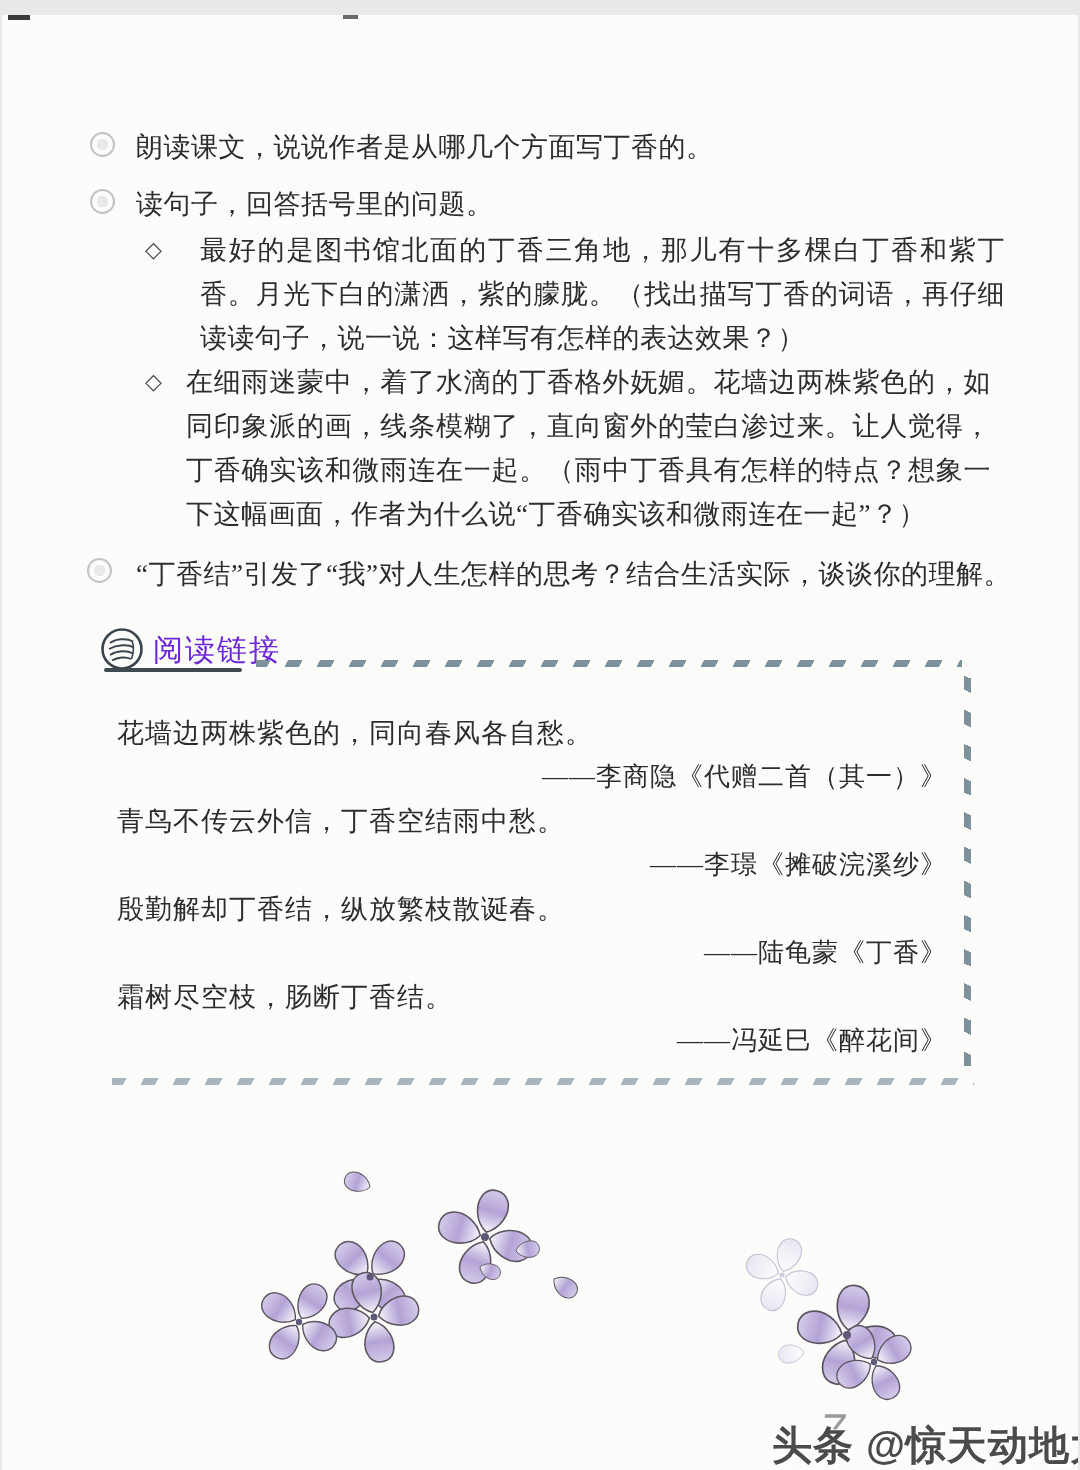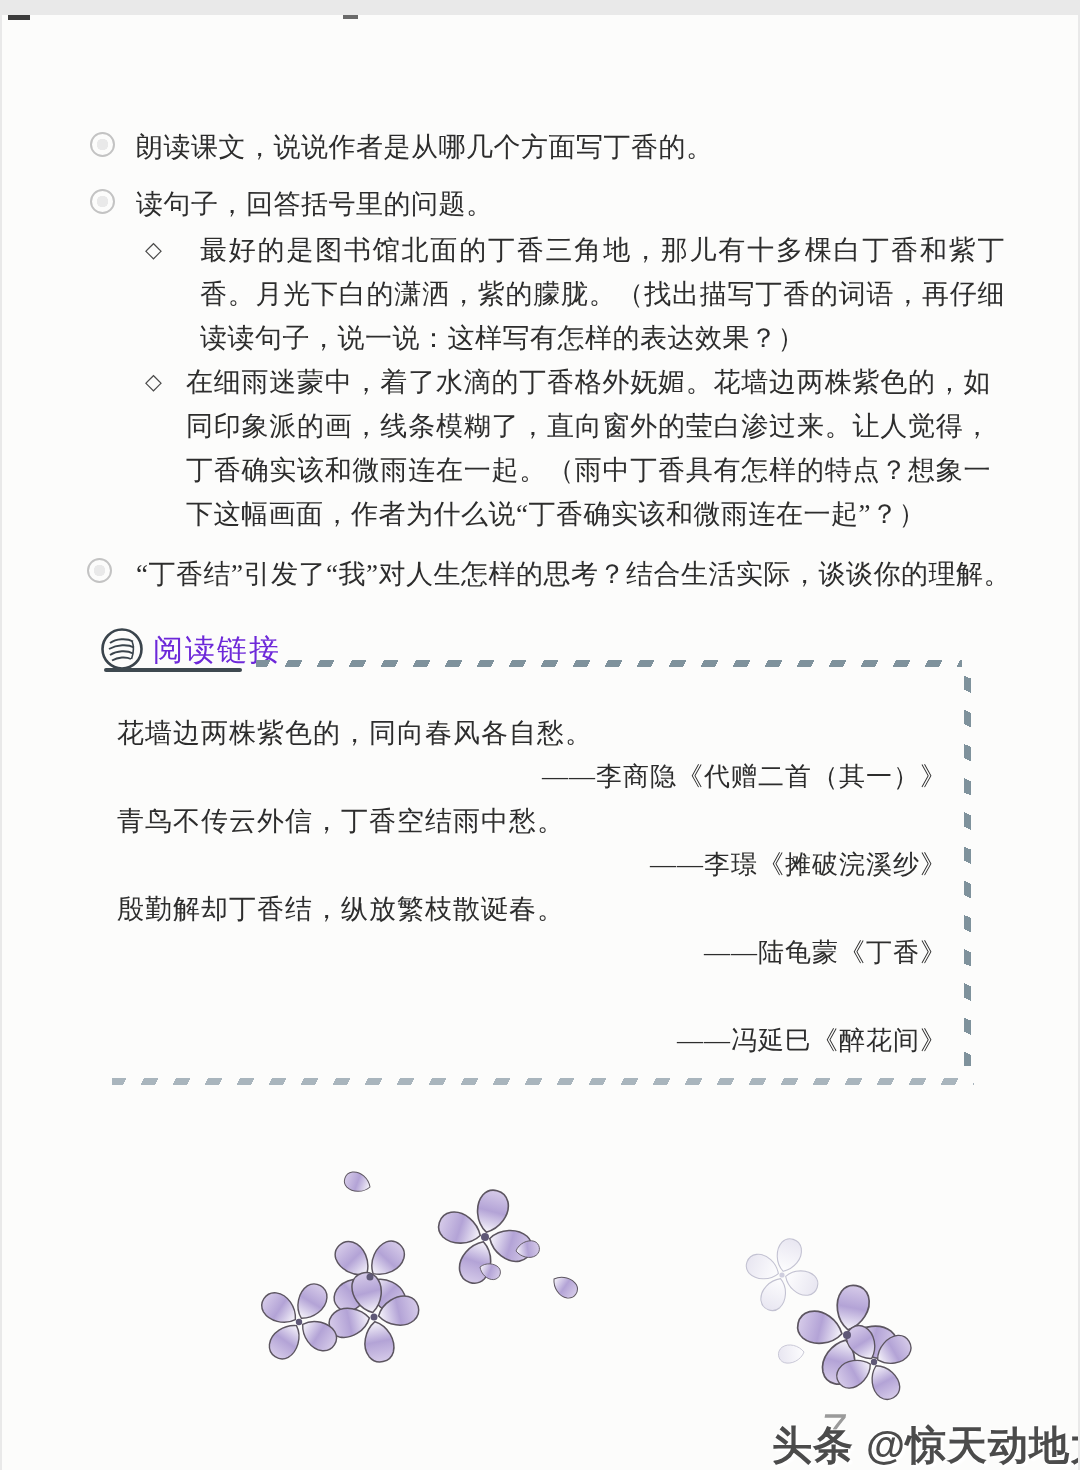--- a/index.html
+++ b/index.html
@@ -111,20 +111,21 @@
   <div class="dash-top"></div>
   <div class="dash-right"></div>
   <div class="dash-bottom"></div>
 
   <div class="verse" style="top:700px;">花墙边两株紫色的，同向春风各自愁。</div>
   <div class="source" style="top:744px;">——李商隐《代赠二首（其一）》</div>
   <div class="verse" style="top:788px;">青鸟不传云外信，丁香空结雨中愁。</div>
   <div class="source" style="top:832px;">——李璟《摊破浣溪纱》</div>
   <div class="verse" style="top:876px;">殷勤解却丁香结，纵放繁枝散诞春。</div>
   <div class="source" style="top:920px;">——陆龟蒙《丁香》</div>
+  <div class="verse" style="top:964px;">霜树尽空枝，肠断丁香结。</div>
   <div class="source" style="top:1008px;">——冯延巳《醉花间》</div>
 
   <svg class="flowers" viewBox="0 0 1080 340">
     <defs>
       <linearGradient id="pg" x1="0" y1="0" x2="1" y2="0">
         <stop offset="0" stop-color="#f7f5fb"></stop>
         <stop offset="0.5" stop-color="#b3a3d6"></stop>
         <stop offset="1" stop-color="#d6cbe9"></stop>
       </linearGradient>
       <linearGradient id="pgf" x1="0" y1="0" x2="1" y2="0">

